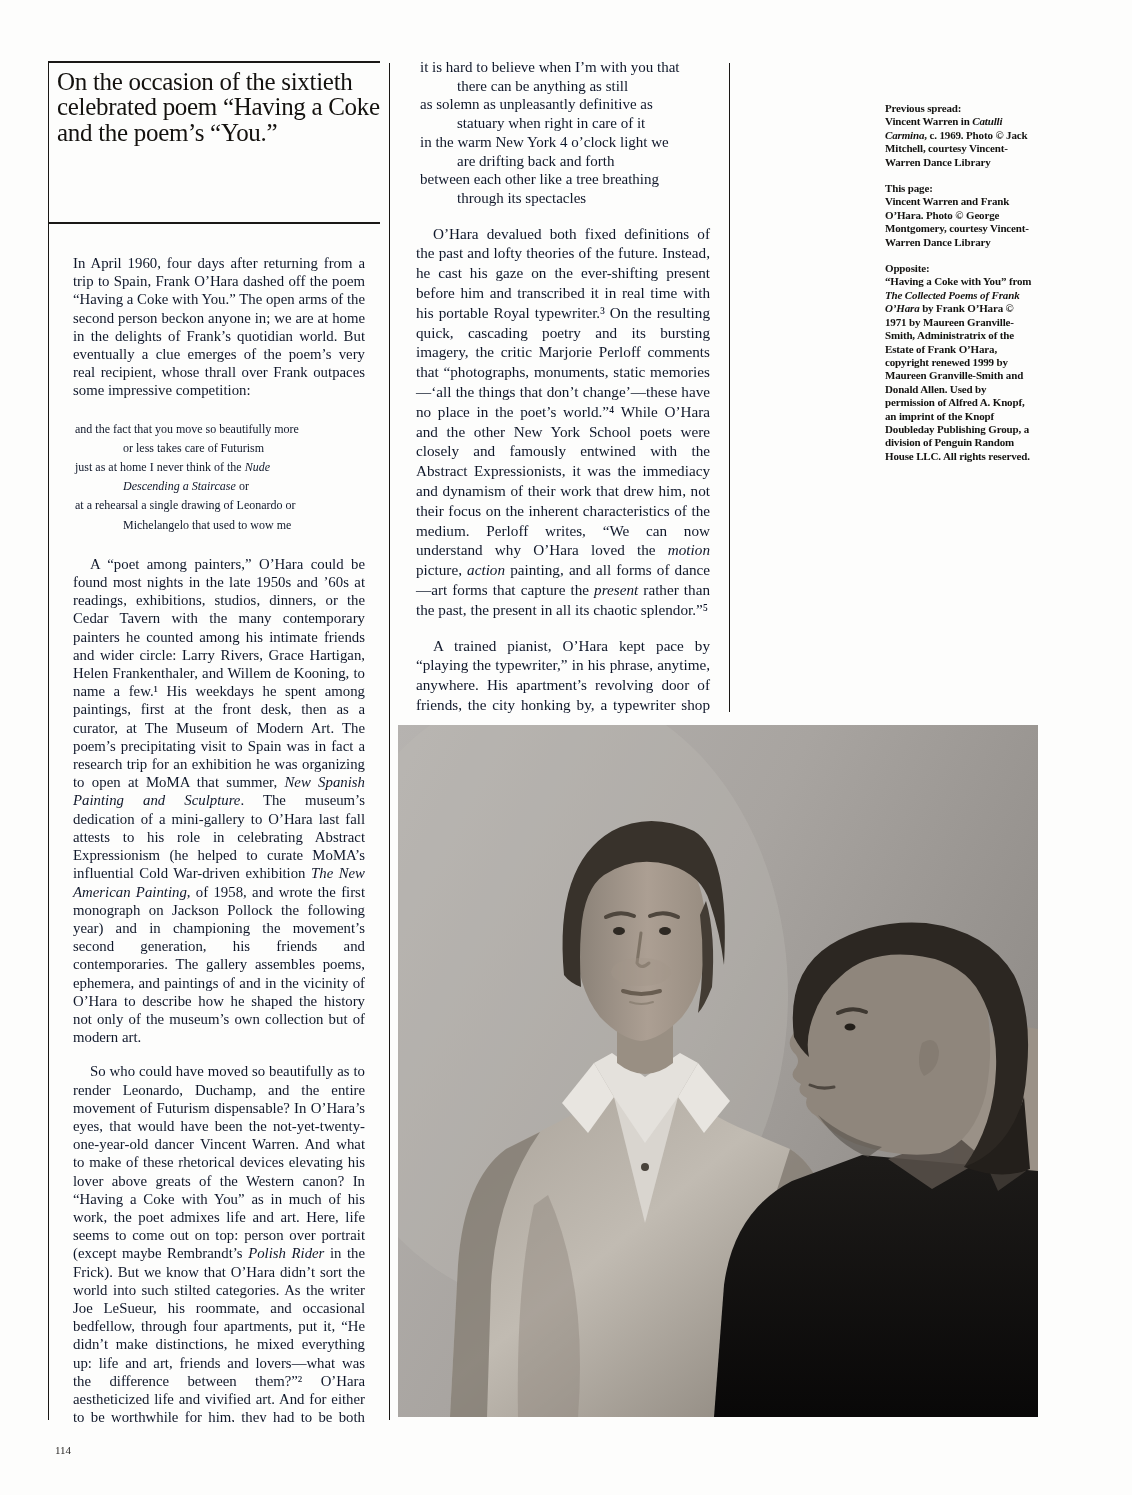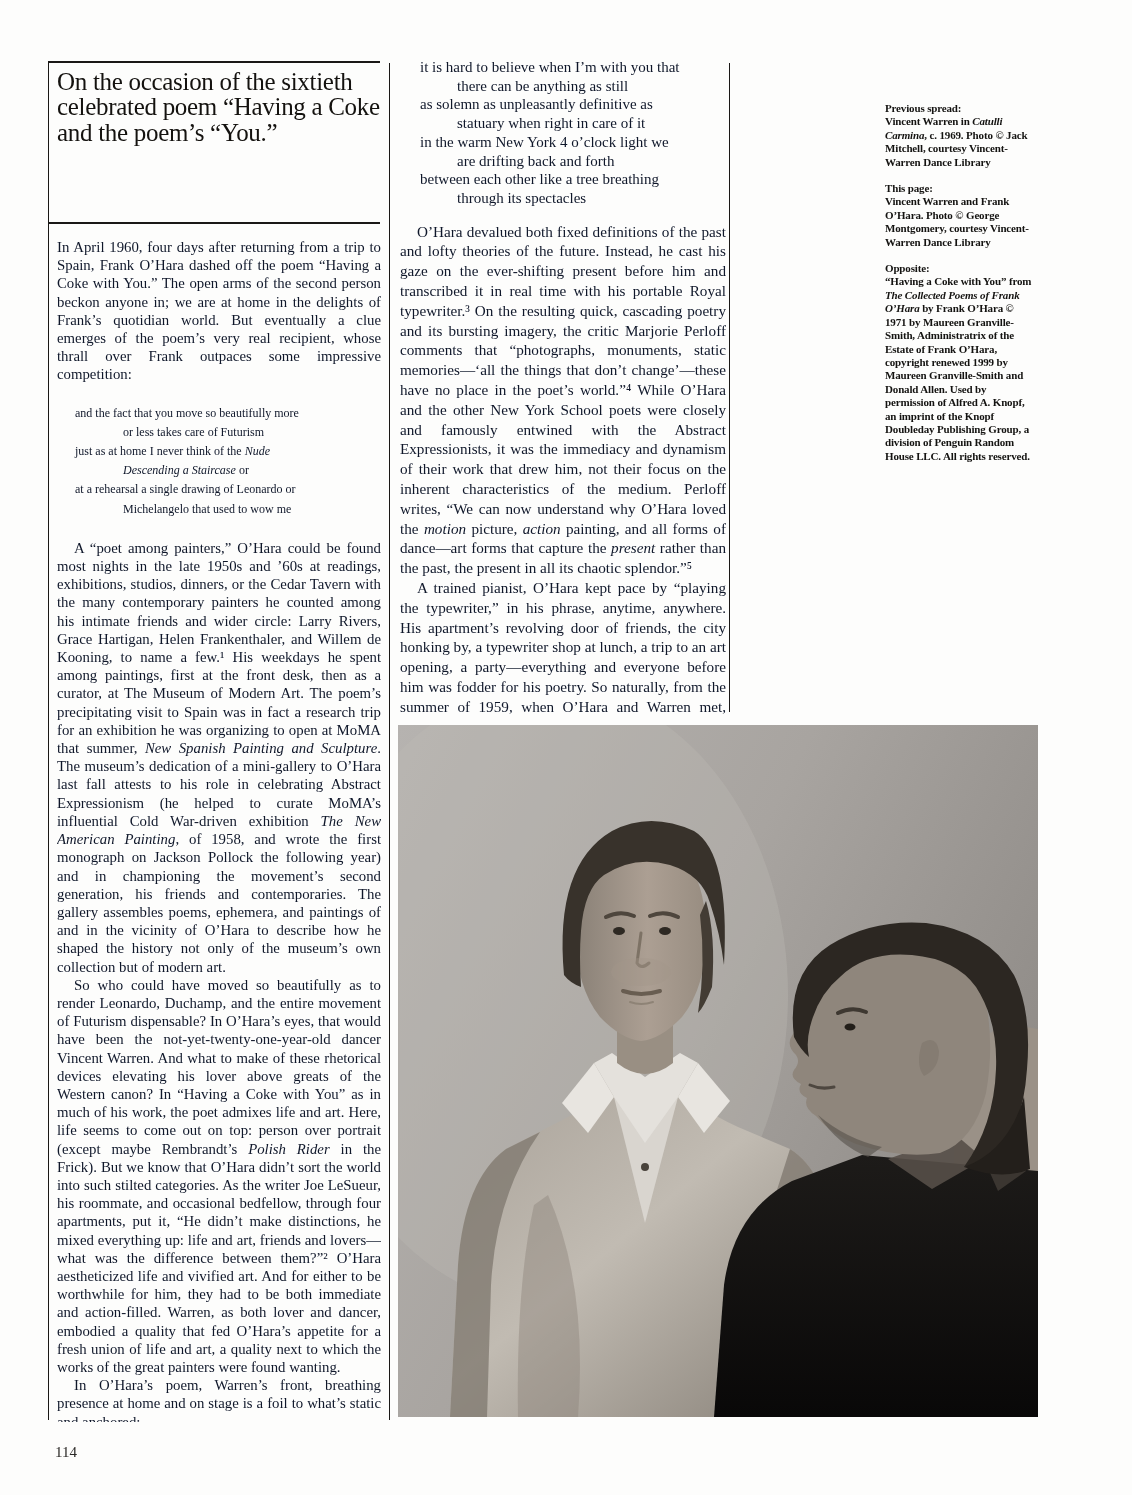--- a/index.html
+++ b/index.html
@@ -21,41 +21,41 @@
     position:absolute;left:57px;top:69px;width:334px;
     font-size:25px;line-height:25.4px;letter-spacing:-0.3px;
     color:#14120f;white-space:nowrap;
   }
   
   .textcol{position:absolute;text-align:justify;color:#0f172a;}
   #col1{left:57px;top:238px;width:324px;height:1184px;
         font-size:14.8px;line-height:18.2px;overflow:hidden;}
   #col2{left:400px;top:58px;width:326px;height:656px;
         font-size:15.2px;line-height:19.8px;overflow:hidden;}
-  .para{margin:0;text-indent:17px;}
+  .para{margin:16px;text-indent:17px;}
   .para-first{text-indent:0;}
   .poem{text-align:left;font-size:12px;line-height:19.2px;}
   #col1 .poem{margin:20px 0 20px 18px;}
   #col1 .poem-indent{padding-left:48px;}
   #col2 .poem{margin:0 0 14px 20px;font-size:15px;line-height:18.7px;}
   #col2 .poem-indent{padding-left:37px;}
   
   .credits{
     position:absolute;left:885px;top:62px;width:150px;
     font-family:Liberation Serif, serif;font-weight:bold;
     font-size:11px;line-height:13.4px;letter-spacing:-0.15px;color:#141311;
     text-align:left;
     margin-top:40px;
   }
   .credit-block{margin:0 0 13px 0;}
   
   .photo{position:absolute;left:398px;top:725px;width:640px;height:692px;}
   .photo svg{display:block;width:100%;height:100%;}
   
-  .folio{position:absolute;left:55px;top:1444px;font-size:15px;color:#2a2826;}
+  .folio{position:absolute;left:55px;top:1444px;font-size:11px;color:#2a2826;}
 </style>
 </head>
 <body>
 
 <div class="page">
 
   <div id="rule-top" class="rule-h"></div>
   <div id="vrule-left" class="rule-v"></div>
   <div id="vrule-a" class="rule-v"></div>
   <div id="vrule-b" class="rule-v"></div>

